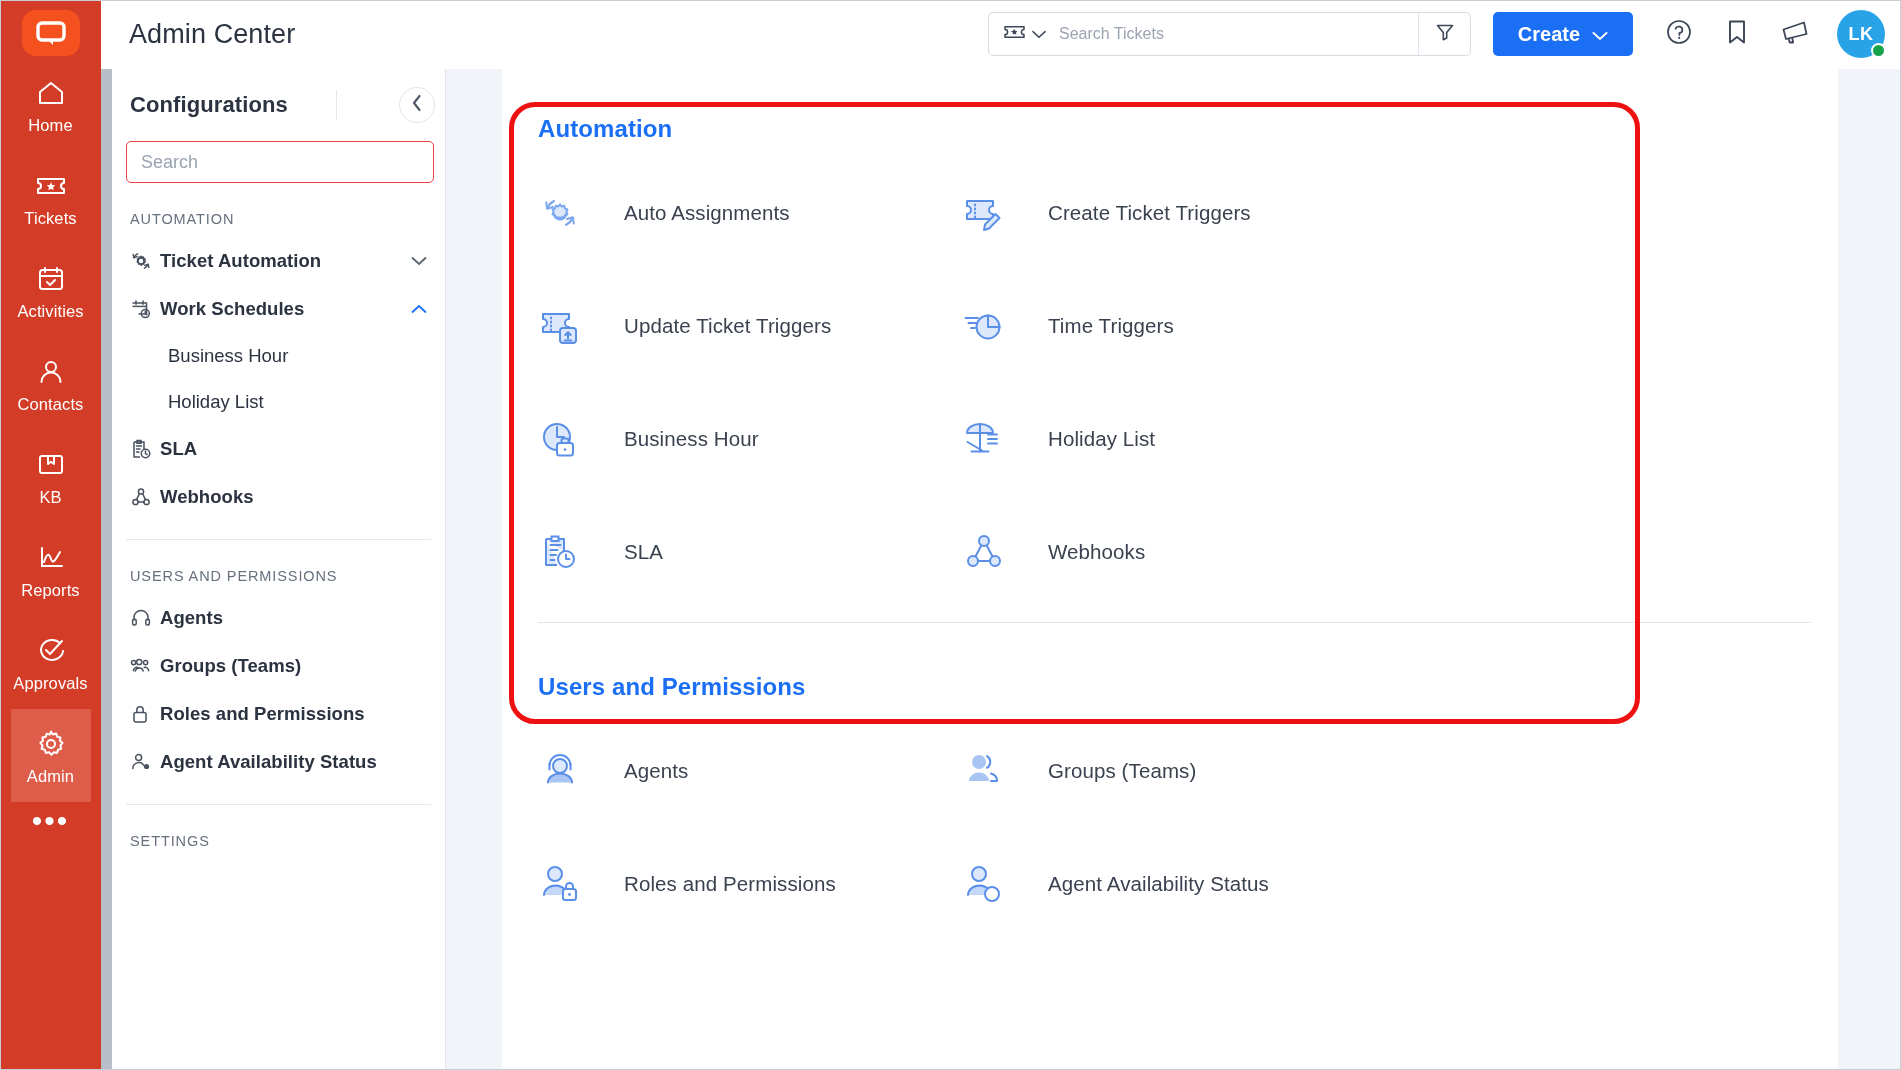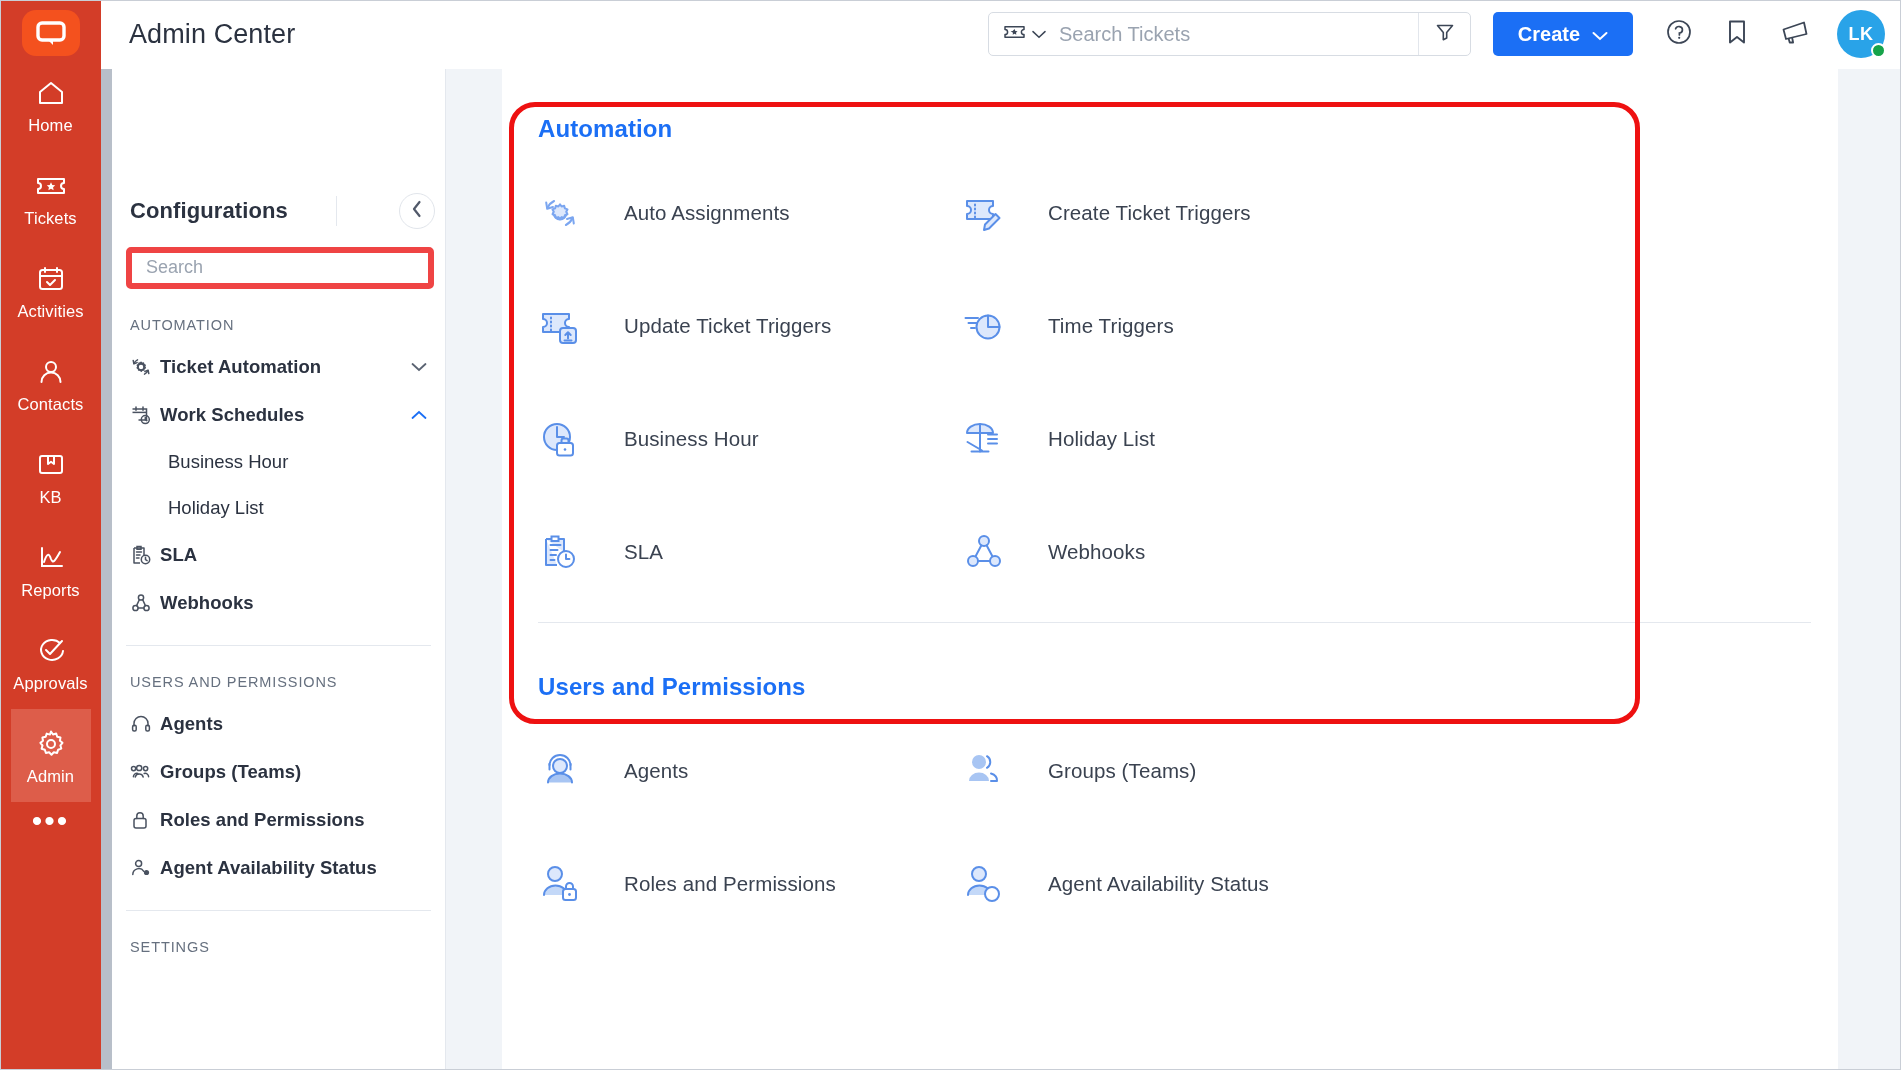--- a/index.html
+++ b/index.html
@@ -66,21 +66,21 @@
     display: flex; align-items: center;
     background: #fff;
     margin-right: 22px;
   }
   .search-type {
     display: flex; align-items: center; gap: 6px;
     padding: 0 9px 0 14px; color:#394452;
   }
   .search-input {
     flex: 1; border: none; outline: none; height: 42px;
-    font-size: 20px; color: #2b3240;
+    font-size: 16px; color: #2b3240;
     font-family: "Liberation Sans", sans-serif;
     background: transparent;
     padding-left: 4px;
   }
   .search-input::placeholder { color: #9aa3b0; }
   .search-filter {
     width: 52px; height: 42px; display: flex; align-items: center; justify-content: center;
     border-left: 1px solid #e2e6ec; cursor:pointer;
   }
   .create-btn {
@@ -108,37 +108,36 @@
   
   .body { flex: 1; display: flex; min-height: 0; background: #f1f4f8; position: relative;}
 
   
   .config {
     width: 334px; flex: 0 0 334px; background: #fff;
     margin-left: 11px;
     display: flex; flex-direction: column;
     border-right: 1px solid #e4e8ee;
     position: relative;
-    justify-content: center;
   }
   .config-head {
     height: 72px; display: flex; align-items: center;
     padding: 0 10px 0 18px;
   }
   .config-title { font-size: 22px; color: #2b3240; font-weight: bold; letter-spacing: .1px;}
   .collapse-btn {
     margin-left: auto; width: 36px; height: 36px; border-radius: 50%;
     border: 1px solid #e1e5eb; background: #fff;
     display: flex; align-items: center; justify-content: center; cursor: pointer;
     color:#51596a;
   }
   .config-head-sep { width:1px; height: 30px; background:#e4e8ee; margin-right: 14px; margin-left: 4px;}
   .cfg-search-wrap { padding: 0 18px 0 14px; }
   .cfg-search {
-    width: 308px; height: 42px; border: 6px solid #ef4444; border-radius: 5px;
+    width: 308px; height: 42px; border: 1px solid #ef4444; border-radius: 5px;
     font-size: 18px; color: #1d4ed8; padding: 0 14px; outline: none;
     font-family: "Liberation Sans", sans-serif;
   }
   .cfg-search::placeholder { color: #9aa3b0; }
   .cfg-group-label {
     font-size: 14.5px; color: #66707f; letter-spacing: .9px;
     padding: 28px 0 10px 18px;
   }
   .cfg-item {
     height: 48px; display: flex; align-items: center;

